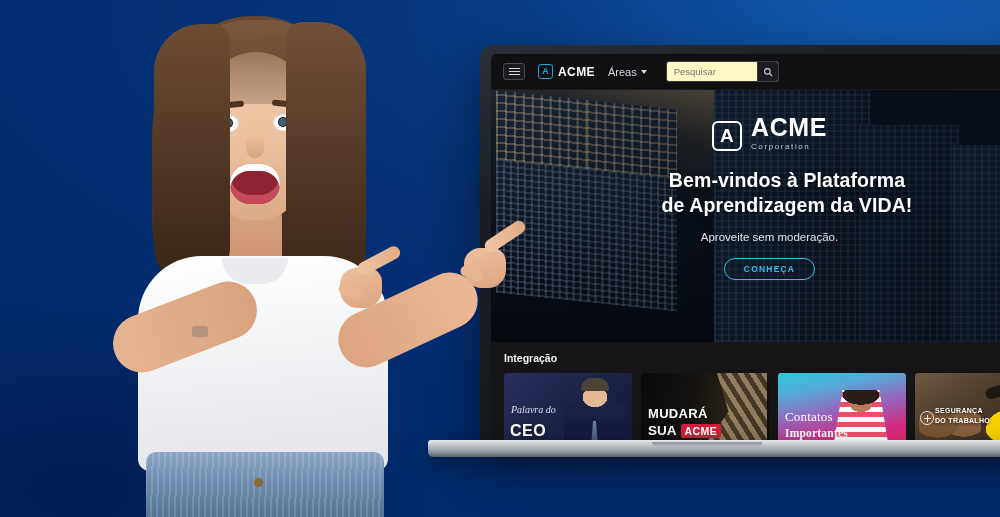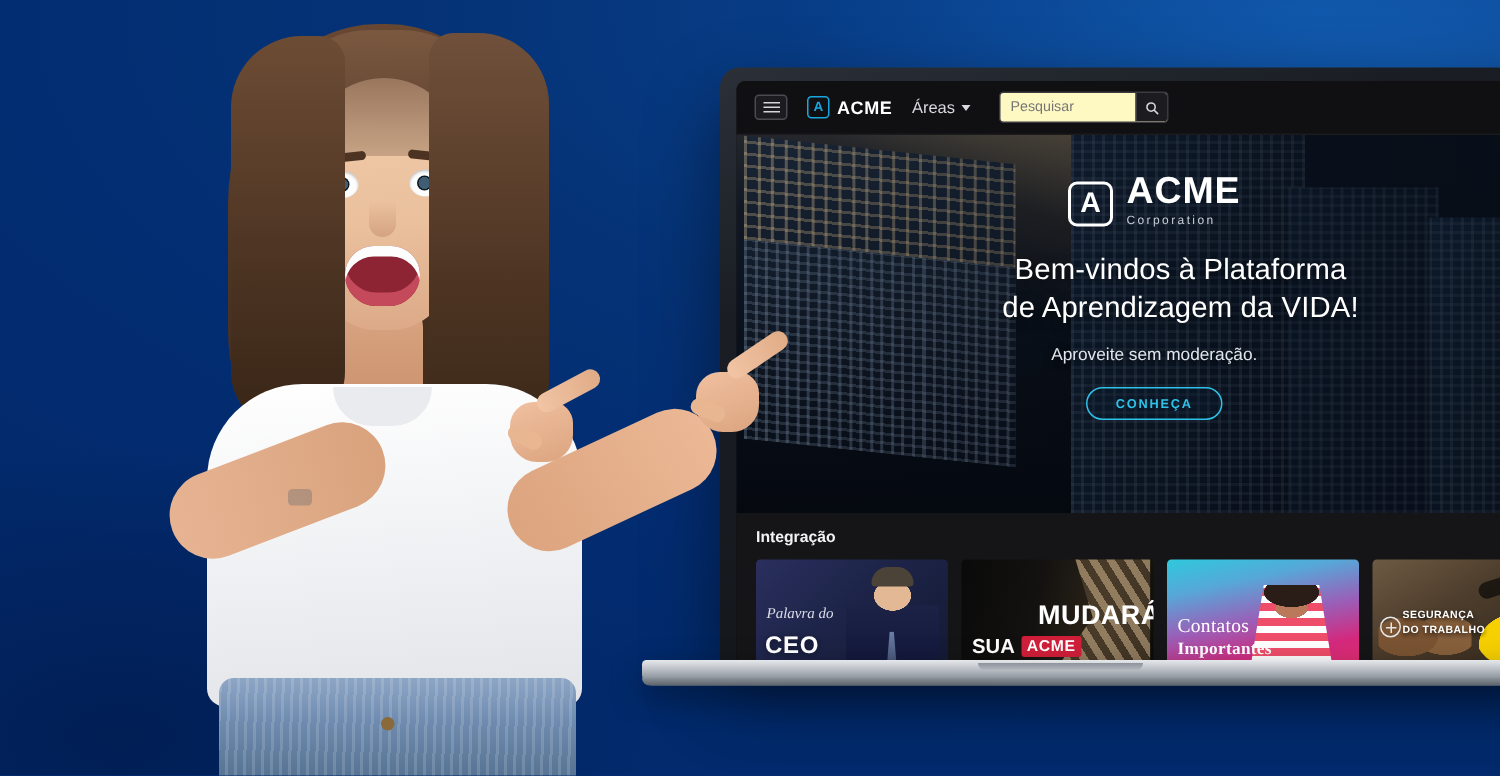--- a/index.html
+++ b/index.html
@@ -117,21 +117,21 @@
     text-align:center; color:#fff;
   }
   .hero-logo { display:flex; align-items:flex-end; gap:9px; margin-bottom:17px; }
   .hero-logo-mark {
     width:30px; height:30px; border:2.4px solid #fff; border-radius:6px;
     font-size:19px; font-weight:bold; line-height:26px; text-align:center; color:#fff;
   }
   .hero-logo-txt { text-align:left; }
   .hero-logo-name { font-size:25px; font-weight:bold; letter-spacing:.6px; line-height:.95; }
   .hero-logo-sub { font-size:8px; color:#c6ccd6; letter-spacing:1.6px; margin-top:2px; }
-  .hero-title { font-size:19.5px; font-weight:normal; line-height:1.28; letter-spacing:.1px; text-shadow:0 2px 8px rgba(0,0,0,.6);padding-left:35px; }
+  .hero-title { font-size:19.5px; font-weight:bold; line-height:1.28; letter-spacing:.1px; text-shadow:0 2px 8px rgba(0,0,0,.6);padding-left:35px; }
   .hero-sub { font-size:11.5px; color:#e2e6ec; margin-top:13px; text-shadow:0 1px 6px rgba(0,0,0,.6); }
   .hero-btn {
     margin-top:15px; padding:5px 19px; border:1.3px solid #2fc2e8; border-radius:13px;
     color:#2fc2e8; font-size:8.5px; font-weight:bold; letter-spacing:1.2px;
     background:rgba(10,30,50,.30); cursor:pointer;
   }
 
   
   #shelf { background:#151517; padding:10px 0 0 13px; height:101px; }
   .shelf-title { color:#f2f2f4; font-size:10.5px; font-weight:bold; margin-bottom:9px; }
@@ -155,21 +155,21 @@
 
   
   .c2 { background:linear-gradient(100deg,#0a0a0a 0%,#141210 40%,#2b2318 70%,#0b0a08 100%); }
   .c2 .rope {
     position:absolute; right:2px; top:-6px; width:74px; height:86px;
     background:
       repeating-linear-gradient(58deg, rgba(175,150,115,.85) 0 5px, rgba(90,72,50,.7) 5px 10px);
     clip-path:polygon(30% 0,100% 0,100% 100%,8% 100%,48% 52%);
     opacity:.92;
   }
-  .c2 .t1 { position:absolute; left:7px; bottom:26px; color:#fff; font-size:18px; font-weight:bold; letter-spacing:.3px;margin-left:44px; }
+  .c2 .t1 { position:absolute; left:7px; bottom:26px; color:#fff; font-size:13px; font-weight:bold; letter-spacing:.3px; }
   .c2 .t2 { position:absolute; left:7px; bottom:9px; display:flex; align-items:center; gap:4px; color:#fff; font-size:13.5px; font-weight:bold; }
   .c2 .vida { background:#d11f3a; color:#fff; font-size:10.5px; font-weight:bold; padding:1px 4px; border-radius:2px; letter-spacing:.4px; }
 
   
   .c3 { background:linear-gradient(168deg,#2fc8dc 0%,#56a8d8 24%,#9a5fb8 52%,#d4297d 78%,#e62f6f 100%); }
   .c3 .person {
     position:absolute; right:12px; bottom:0; width:66px; height:62px;
     background:
       radial-gradient(46% 26% at 50% 16%, #2a1d18 0 60%, rgba(0,0,0,0) 61%),
       radial-gradient(26% 17% at 50% 33%, #b9795a 0 62%, rgba(0,0,0,0) 63%),

